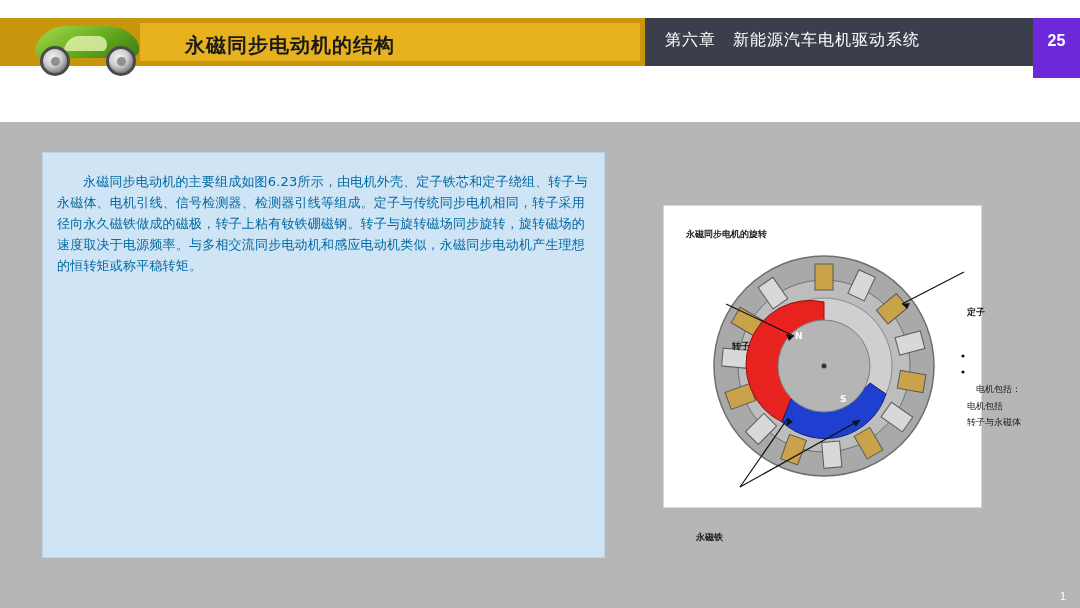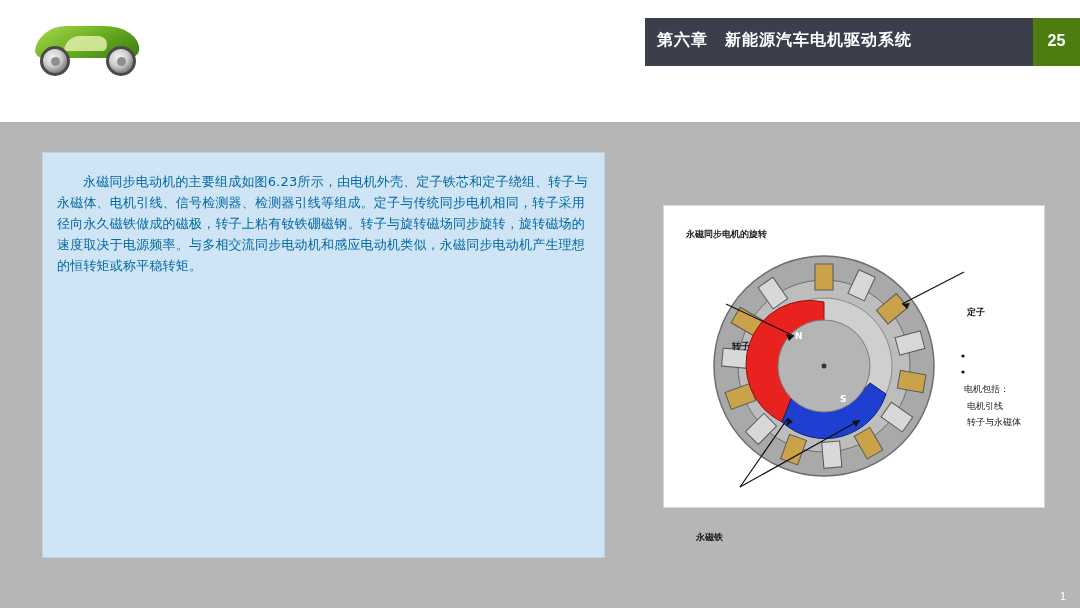--- a/index.html
+++ b/index.html
@@ -55,35 +55,35 @@
   .header-right-bar {
     position: absolute;
     left: 645px;
     top: 0;
     width: 388px;
     height: 48px;
     background: #3a3f4b;
   }
   .header-chapter {
     position: absolute;
-    left: 12px;
+    left: 20px;
     top: 12px;
     font-size: 16px;
-    font-weight: bold;
+    font-weight: normal;
     color: #ffffff;
     letter-spacing: 1px;
     white-space: nowrap;
   }
   .header-page-box {
     position: absolute;
     left: 1033px;
     top: 0;
     width: 47px;
-    height: 48px;
-    background: #4d7c0f;
+    height: 60px;
+    background: #6d28d9;
   }
   .header-page-num {
     position: absolute;
     left: 0;
     top: 14px;
     width: 47px;
     text-align: center;
     font-size: 16px;
     font-weight: bold;
     color: #ffffff;
@@ -170,21 +170,21 @@
     text-indent: 2em;
     font-family: "DejaVu Sans", sans-serif;
     letter-spacing: 0.2px;
   }
 
   
   .figure-panel {
     position: absolute;
     left: 663px;
     top: 205px;
-    width: 382px;
+    width: 319px;
     height: 303px;
     background: #ffffff;
     border: 1px solid #d7d7d7;
     box-sizing: border-box;
   }
   .fig-caption {
     position: absolute;
     left: 22px;
     top: 22px;
     font-size: 9px;
@@ -197,41 +197,46 @@
     font-size: 9px;
     color: #1a1a1a;
     font-family: "DejaVu Sans", sans-serif;
     white-space: nowrap;
     margin-top: 42px;
   }
   .fig-label.bold { font-weight: bold; }
   .label-stator { left: 303px; top: 58px; }
   .label-rotor  { left: 20px;  top: 92px; padding-left: 48px; }
   .label-magnet { left: 32px;  top: 283px; }
-  .legend-title { left: 300px; top: 135px; text-align: right; }
+  .legend-title { left: 312px; top: 135px; text-align: right; }
   .legend-1     { left: 303px; top: 152px; }
   .legend-2     { left: 303px; top: 168px; }
 
   .fig-svg { position: absolute; left: 0; top: 0; }
 
   
   .footer-mark {
     position: absolute;
     right: 14px;
     bottom: 6px;
     font-size: 11px;
     color: #ffffff;
   }
 </style>
 </head>
 <body>
 
 <div class="slide">
 
   <div class="header">
+    <div class="header-left-bar">
+      <div class="header-left-inner">
+        <div class="header-title">永磁同步电动机的结构</div>
+      </div>
+    </div>
     <div class="header-right-bar">
       <div class="header-chapter">第六章　新能源汽车电机驱动系统</div>
     </div>
     <div class="header-page-box">
       <div class="header-page-num">25</div>
     </div>
 
     <div class="car-logo">
       <div class="car-body">
         <div class="car-window"></div>
@@ -324,18 +329,18 @@
 
       <circle cx="299" cy="150" r="1.6" fill="#111111"></circle>
       <circle cx="299" cy="166" r="1.6" fill="#111111"></circle>
     </svg>
 
     <div class="fig-label bold label-stator">定子</div>
     <div class="fig-label bold label-rotor">转子</div>
     <div class="fig-label bold label-magnet">永磁铁</div>
 
     <div class="fig-label legend-title">电机包括：</div>
-    <div class="fig-label legend-1">电机引线</div>
+    <div class="fig-label legend-1">电机包括</div>
     <div class="fig-label legend-2">转子与永磁体</div>
   </div>
 
   <div class="footer-mark">1</div>
 </div>
 
 </body></html>

